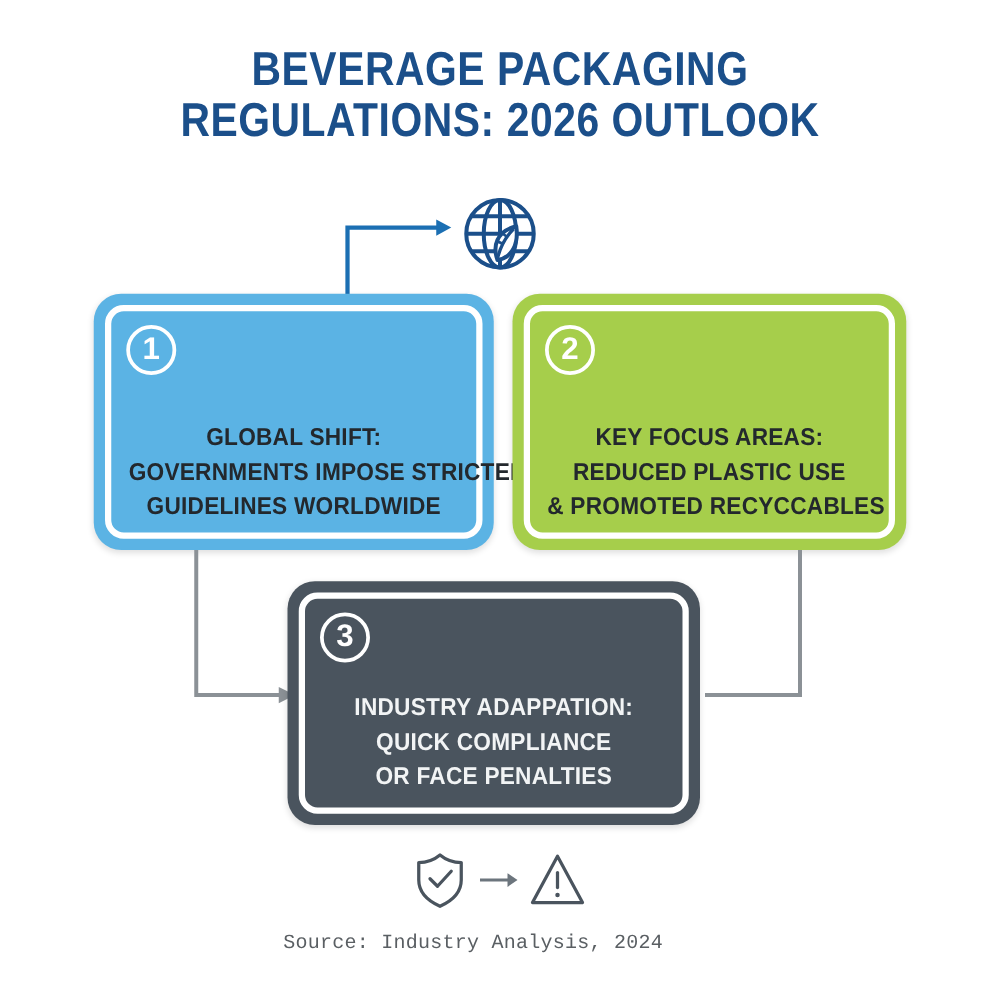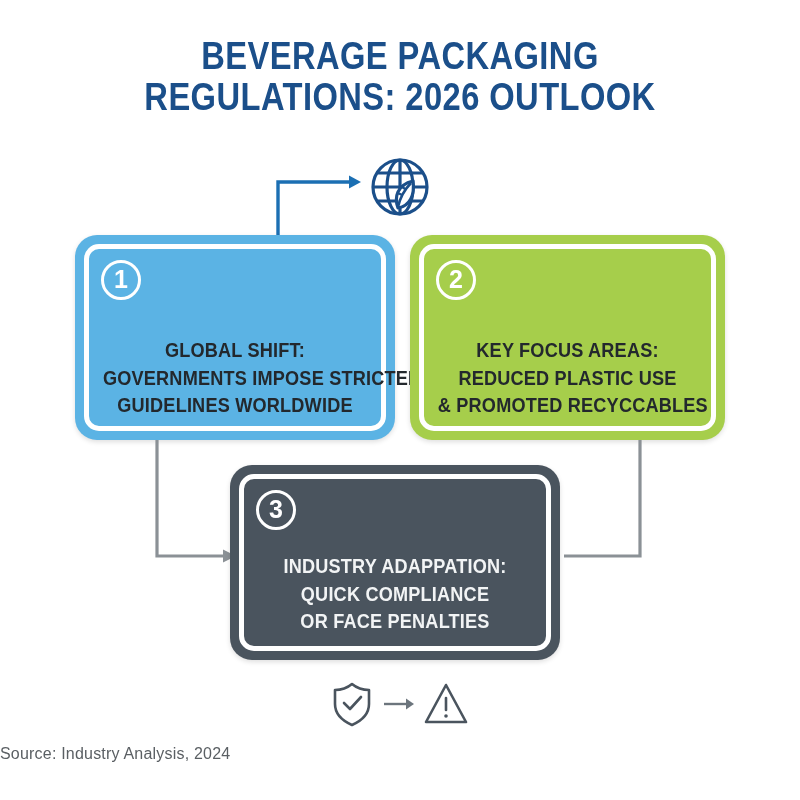--- a/index.html
+++ b/index.html
@@ -145,23 +145,23 @@
     width: 140px;
     height: 48px;
   }
 
   
   #source {
     position: absolute;
     left: 0;
     top: 745px;
     width: 757px;
-    text-align: left;
+    text-align: center;
     color: #5A5F63;
-    font-family: Liberation Sans, sans-serif;
+    font-family: Liberation Mono, monospace;
     font-size: 16px;
     letter-spacing: 0.2px;
   }
 </style>
 </head>
 <body>
 
 <div id="canvas">
 
   <div id="title">

